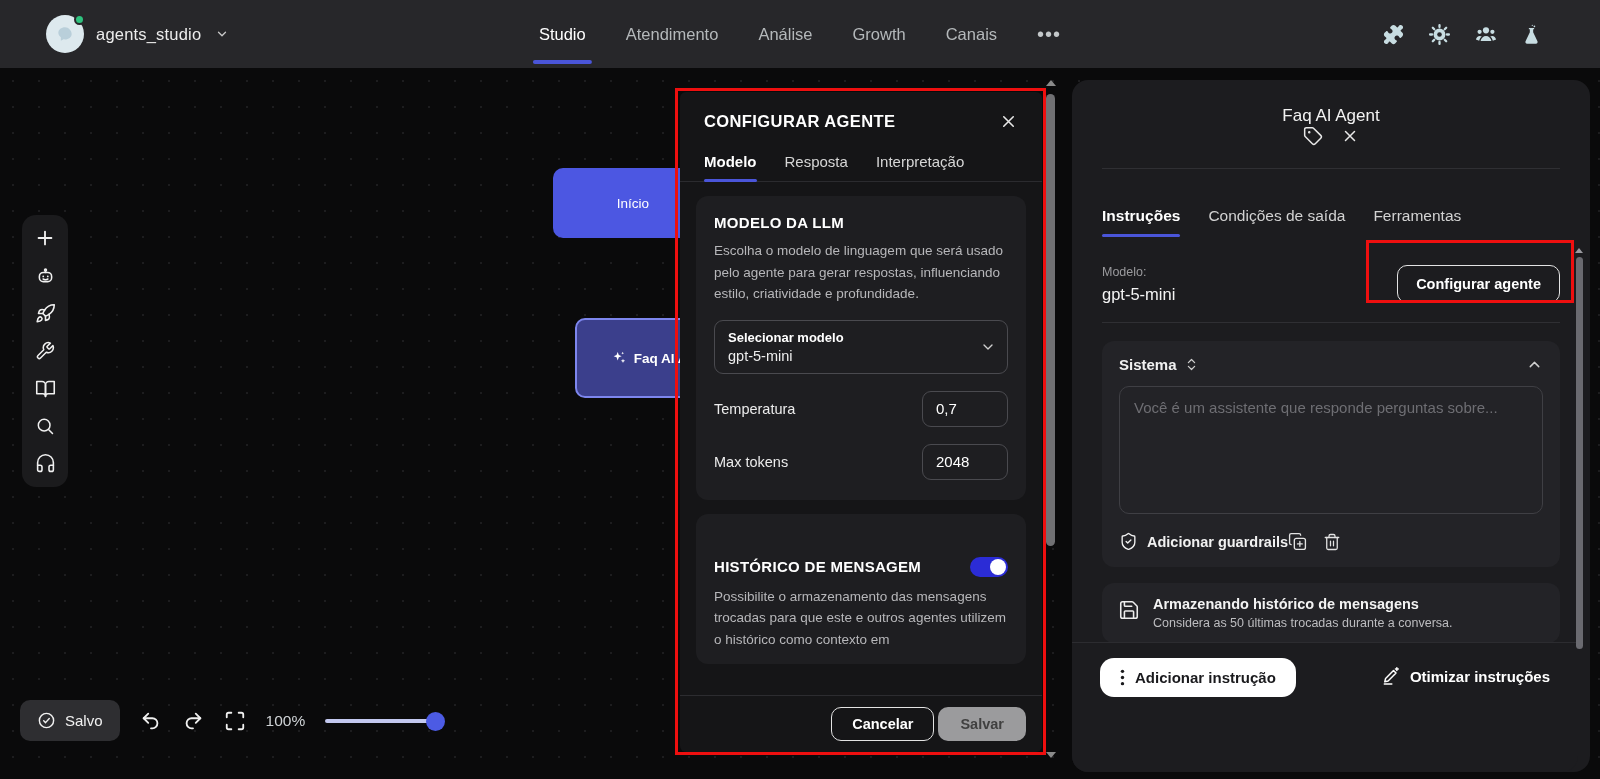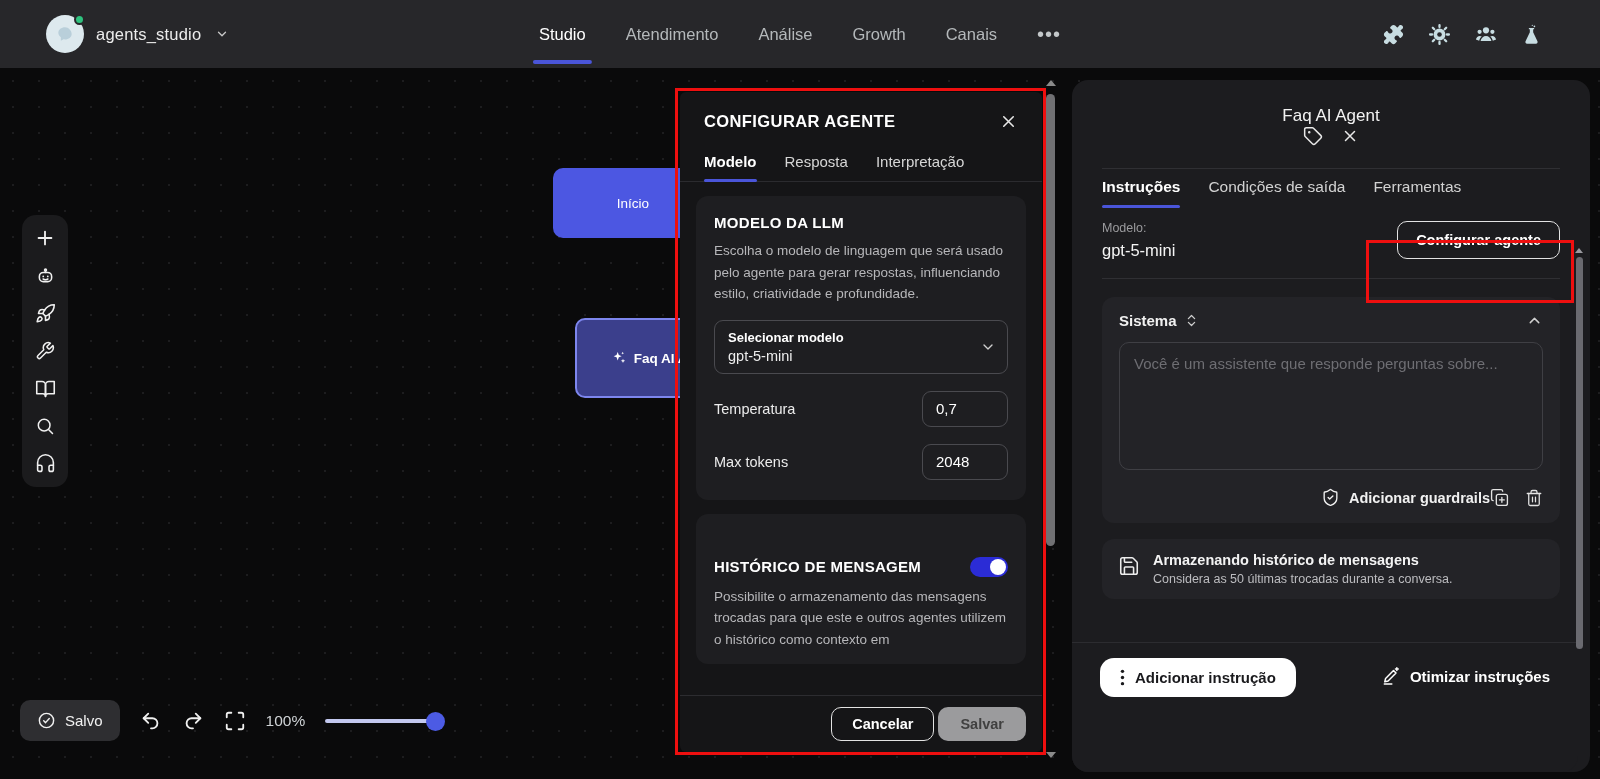--- a/index.html
+++ b/index.html
@@ -68,40 +68,40 @@
   .page-scroll .thumb { width:9px; margin-top:8px; height:452px; background:#707073; border-radius:5px; }
 
   
   .panel { position:absolute; left:1072px; top:80px; width:518px; height:692px; background:#1c1c1f;
     border-radius:16px; z-index:4; padding:26px 30px 0; }
   .panel-title-row { display:flex; align-items:center; justify-content:space-between;flex-direction:column; }
   .panel-title { color:#f2f2f2; font-size:17px; }
   .panel-title-icons { display:flex; align-items:center; gap:18px; color:#e8e8e8; }
   .panel-title-icons .pico { cursor:pointer; display:flex; }
   .divider { height:1px; background:#2f2f33; margin-top:22px; }
-  .panel-tabs { display:flex; gap:28px; margin-top:9px; }
+  .panel-tabs { display:flex; gap:28px; margin-top:38px; }
   .ptab { position:relative; color:#d2d2d2; font-size:15.5px; padding-bottom:12px; cursor:pointer; }
   .ptab.active { color:#fff; font-weight:bold; }
   .ptab.active::after { content:""; position:absolute; left:0; right:0; bottom:0; height:3px;
     border-radius:2px; background:#4a55d9; }
-  .model-row { display:flex; align-items:flex-start; justify-content:space-between; margin-top:13px; }
+  .model-row { display:flex; align-items:flex-start; justify-content:space-between; margin-top:28px; }
   .model-label { color:#9b9b9e; font-size:12.5px; }
   .model-value { color:#f4f4f4; font-size:16.5px; margin-top:6px; }
   .btn-outline { background:transparent; border:1.5px solid #e3e3e3; color:#fff; font-weight:bold;
     font-size:14.5px; border-radius:10px; padding:10px 18px; cursor:pointer;
     font-family:"Liberation Sans",sans-serif; }
   .sys-card { background:#232327; border-radius:12px; margin-top:18px; padding:15px 17px 16px; }
   .sys-head { display:flex; align-items:center; justify-content:space-between; }
   .sys-head-left { display:flex; align-items:center; gap:7px; color:#f1f1f1; font-size:15px; font-weight:bold; }
   .sys-head .chevcol { color:#cfcfcf; display:flex; cursor:pointer; }
   .sys-textarea { width:100%; height:128px; margin-top:13px; background:transparent; border:1px solid #3f3f44;
     border-radius:10px; resize:none; padding:12px 14px; color:#e8e8e8; font-size:15px;
     font-family:"Liberation Sans",sans-serif; }
   .sys-textarea::placeholder { color:#6e6e73; }
-  .guard-row { display:flex; align-items:center; justify-content:flex-end; margin-top:14px; }
+  .guard-row { display:flex; align-items:center; justify-content:flex-start; margin-top:14px; }
   .guard-left { display:flex; align-items:center; gap:9px; color:#f1f1f1; font-size:14.5px; font-weight:bold; cursor:pointer; }
   .guard-icons { display:flex; align-items:center; gap:16px; color:#e3e3e3; }
   .guard-icons .gico { cursor:pointer; display:flex; }
   .hist-card { background:#232327; border-radius:12px; margin-top:16px; padding:13px 16px;
     display:flex; gap:13px; align-items:flex-start; }
   .hist-title { color:#f3f3f3; font-size:14.5px; font-weight:bold; }
   .hist-sub { color:#bdbdc0; font-size:12.5px; margin-top:4px; }
   .panel-footer { position:absolute; left:0; right:12px; bottom:0; height:130px; background:#1c1c1f;
     border-top:1px solid #2c2c30; border-radius:0 0 16px 16px; padding:15px 28px 0;
     display:flex; justify-content:space-between; align-items:flex-start; }

